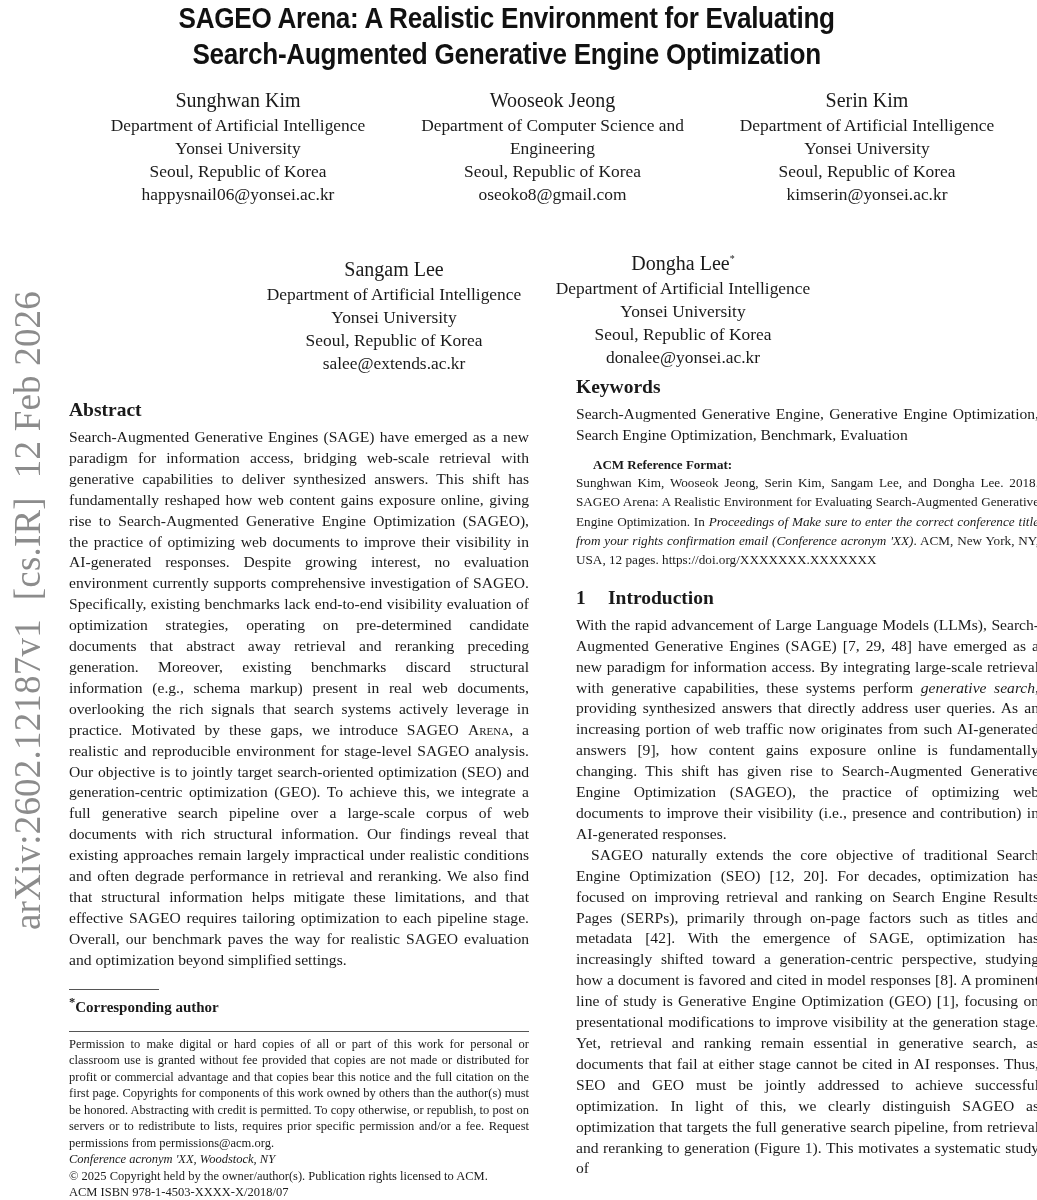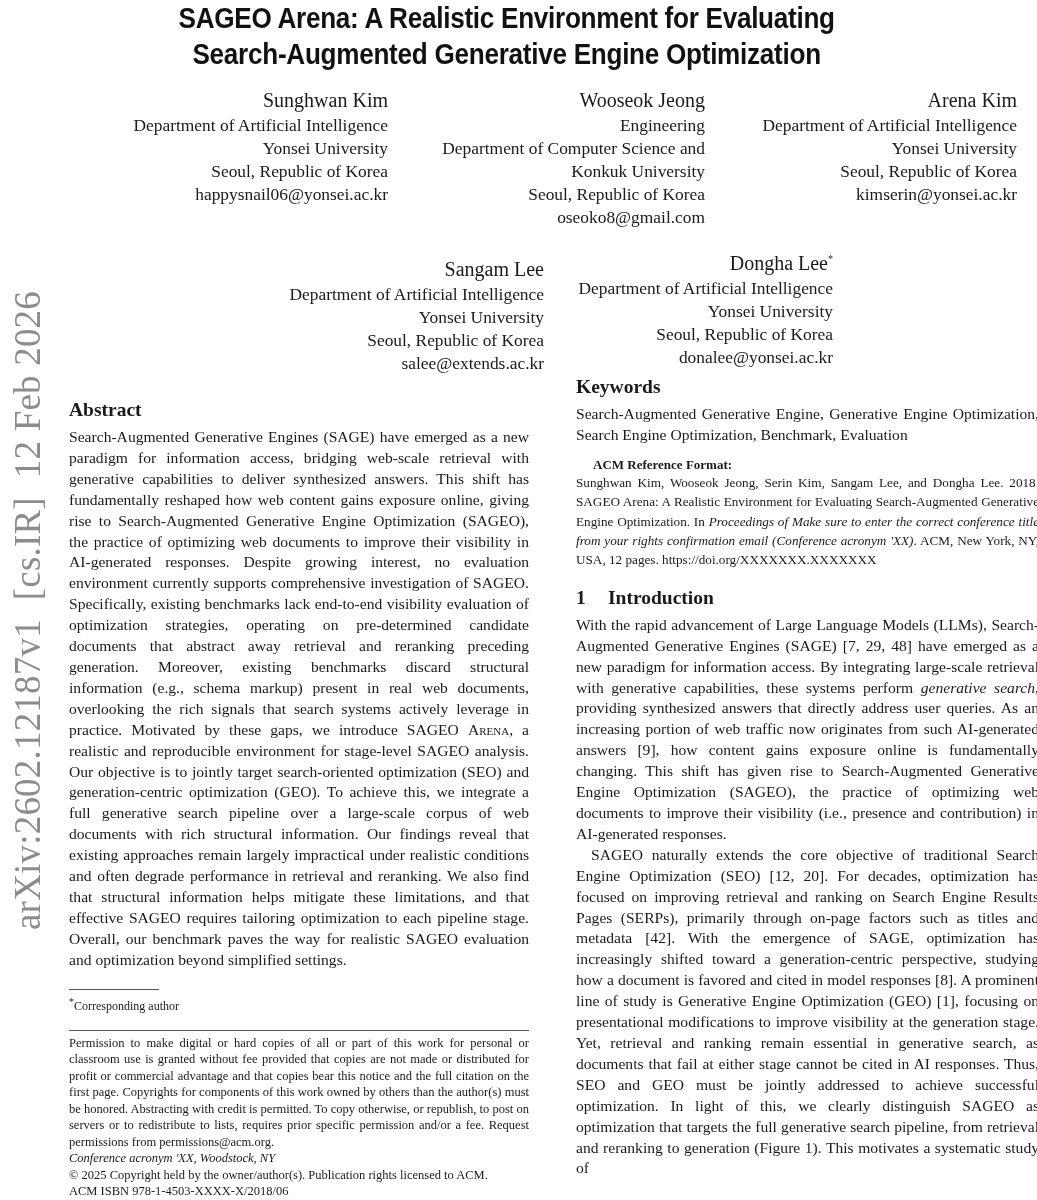--- a/index.html
+++ b/index.html
@@ -6,38 +6,38 @@
   body {
     width: 1037px; height: 1200px; position: relative; overflow: hidden;
     font-family: "Liberation Serif", "DejaVu Serif", serif; color: #1a1a1a;
   }
   .title {
     position: absolute; left: 0; top: 0; width: 1117px; text-align: center;
     font-family: "Liberation Sans", "DejaVu Sans", sans-serif; font-weight: bold;
     font-size: 29px; line-height: 36px; letter-spacing: -0.3px; color: #111;
     transform: scaleX(0.9); transform-origin: 0 0; margin-left: 4px; top: 0px;
   }
-  .author { position: absolute; text-align: right; font-size: 17.4px; line-height: 23px; }
+  .author { position: absolute; text-align: center; font-size: 17.4px; line-height: 23px; }
   .author .name { font-size: 20px; line-height: 25px; margin-bottom: 1px; }
   .author .name sup { font-size: 10px; }
   .arxiv {
     position: absolute; left: 6px; top: 930px; width: 760px; height: 44px;
     transform: rotate(-90deg); transform-origin: 0 0;
     font-family: "Liberation Serif", serif; font-size: 37px; line-height: 44px;
     color: #8c8c8c; white-space: pre; letter-spacing: 0.2px;
   }
   .col { position: absolute; font-size: 15.6px; line-height: 20.9px; text-align: justify; }
   .col-left { left: 69px; top: 386px; width: 460px; margin-top: 12px; }
   .col-right { left: 576px; top: 375px; width: 463px; }
   h2 { font-family: "Liberation Serif", serif; font-weight: bold; font-size: 19.5px; margin: 0 0 5px 0; line-height: 24px; }
   p { margin: 0; }
   .sc { font-variant: small-caps; }
   .indent { text-indent: 15px; }
   .fn-rule { border-top: 1px solid #555; width: 90px; margin: 18px 0 4px 0; }
-  .fn { font-size: 12px; line-height: 16px; }
+  .fn { font-size: 15px; line-height: 16px; font-weight: bold; }
   .perm-rule { border-top: 1px solid #555; width: 460px; margin: 16px 0 4px 0; }
   .perm { font-size: 12.5px; line-height: 16.5px; text-align: justify; }
   .perm .it { font-style: italic; }
   .acm-head { font-weight: bold; font-size: 13px; line-height: 17px; margin-top: 10px; margin-left: 17px; }
   .acm-body { font-size: 13.2px; line-height: 19.4px; text-align: justify; }
   .acm-body .it { font-style: italic; }
   .intro-h { margin-top: 16px; }
   .intro-h .num { display: inline-block; width: 32px; }
   .it { font-style: italic; }
 </style>
@@ -51,28 +51,27 @@
 
 <div class="author" style="left:88px; top:88px; width:300px;">
   <div class="name">Sunghwan Kim</div>
   <div>Department of Artificial Intelligence</div>
   <div>Yonsei University</div>
   <div>Seoul, Republic of Korea</div>
   <div>happysnail06@yonsei.ac.kr</div>
 </div>
 <div class="author" style="left:400px; top:88px; width:305px;">
   <div class="name">Wooseok Jeong</div>
+  <div>Department of Computer Science and</div>
   <div>Engineering</div>
-  <div>Department of Computer Science and</div>
-  <div>Konkuk University</div>
   <div>Seoul, Republic of Korea</div>
   <div>oseoko8@gmail.com</div>
 </div>
 <div class="author" style="left:717px; top:88px; width:300px;">
-  <div class="name">Arena Kim</div>
+  <div class="name">Serin Kim</div>
   <div>Department of Artificial Intelligence</div>
   <div>Yonsei University</div>
   <div>Seoul, Republic of Korea</div>
   <div>kimserin@yonsei.ac.kr</div>
 </div>
 
 <div class="author" style="left:244px; top:257px; width:300px;">
   <div class="name">Sangam Lee</div>
   <div>Department of Artificial Intelligence</div>
   <div>Yonsei University</div>
@@ -94,21 +93,21 @@
   <p><span>Search-Augmented Generative Engines (SAGE) have emerged as a new paradigm for information access, bridging web-scale retrieval with generative capabilities to deliver synthesized answers. This shift has fundamentally reshaped how web content gains exposure online, giving rise to Search-Augmented Generative Engine Optimization (SAGEO), the practice of optimizing web documents to improve their visibility in AI-generated responses. Despite growing interest, no evaluation environment currently supports comprehensive investigation of SAGEO. Specifically, existing benchmarks lack end-to-end visibility evaluation of optimization strategies, operating on pre-determined candidate documents that abstract away retrieval and reranking preceding generation. Moreover, existing benchmarks discard structural information (e.g., schema markup) present in real web documents, overlooking the rich signals that search systems actively leverage in practice. Motivated by these gaps, we introduce SAGEO </span><span class="sc">Arena</span><span>, a realistic and reproducible environment for stage-level SAGEO analysis. Our objective is to jointly target search-oriented optimization (SEO) and generation-centric optimization (GEO). To achieve this, we integrate a full generative search pipeline over a large-scale corpus of web documents with rich structural information. Our findings reveal that existing approaches remain largely impractical under realistic conditions and often degrade performance in retrieval and reranking. We also find that structural information helps mitigate these limitations, and that effective SAGEO requires tailoring optimization to each pipeline stage. Overall, our benchmark paves the way for realistic SAGEO evaluation and optimization beyond simplified settings.</span></p>
 
   <div class="fn-rule"></div>
   <div class="fn"><sup>*</sup><span>Corresponding author</span></div>
 
   <div class="perm-rule"></div>
   <div class="perm">
     <div>Permission to make digital or hard copies of all or part of this work for personal or classroom use is granted without fee provided that copies are not made or distributed for profit or commercial advantage and that copies bear this notice and the full citation on the first page. Copyrights for components of this work owned by others than the author(s) must be honored. Abstracting with credit is permitted. To copy otherwise, or republish, to post on servers or to redistribute to lists, requires prior specific permission and/or a fee. Request permissions from permissions@acm.org.</div>
     <div class="it">Conference acronym 'XX, Woodstock, NY</div>
     <div>© 2025 Copyright held by the owner/author(s). Publication rights licensed to ACM.</div>
-    <div>ACM ISBN 978-1-4503-XXXX-X/2018/06</div>
+    <div>ACM ISBN 978-1-4503-XXXX-X/2018/07</div>
     <div>https://doi.org/XXXXXXX.XXXXXXX</div>
   </div>
 </div>
 
 <div class="col col-right">
   <h2>Keywords</h2>
   <p>Search-Augmented Generative Engine, Generative Engine Optimization, Search Engine Optimization, Benchmark, Evaluation</p>
 
   <div class="acm-head">ACM Reference Format:</div>
   <div class="acm-body"><span>Sunghwan Kim, Wooseok Jeong, Serin Kim, Sangam Lee, and Dongha Lee. 2018. SAGEO Arena: A Realistic Environment for Evaluating Search-Augmented Generative Engine Optimization. In </span><span class="it">Proceedings of Make sure to enter the correct conference title from your rights confirmation email (Conference acronym 'XX)</span><span>. ACM, New York, NY, USA, 12 pages. https://doi.org/XXXXXXX.XXXXXXX</span></div>

